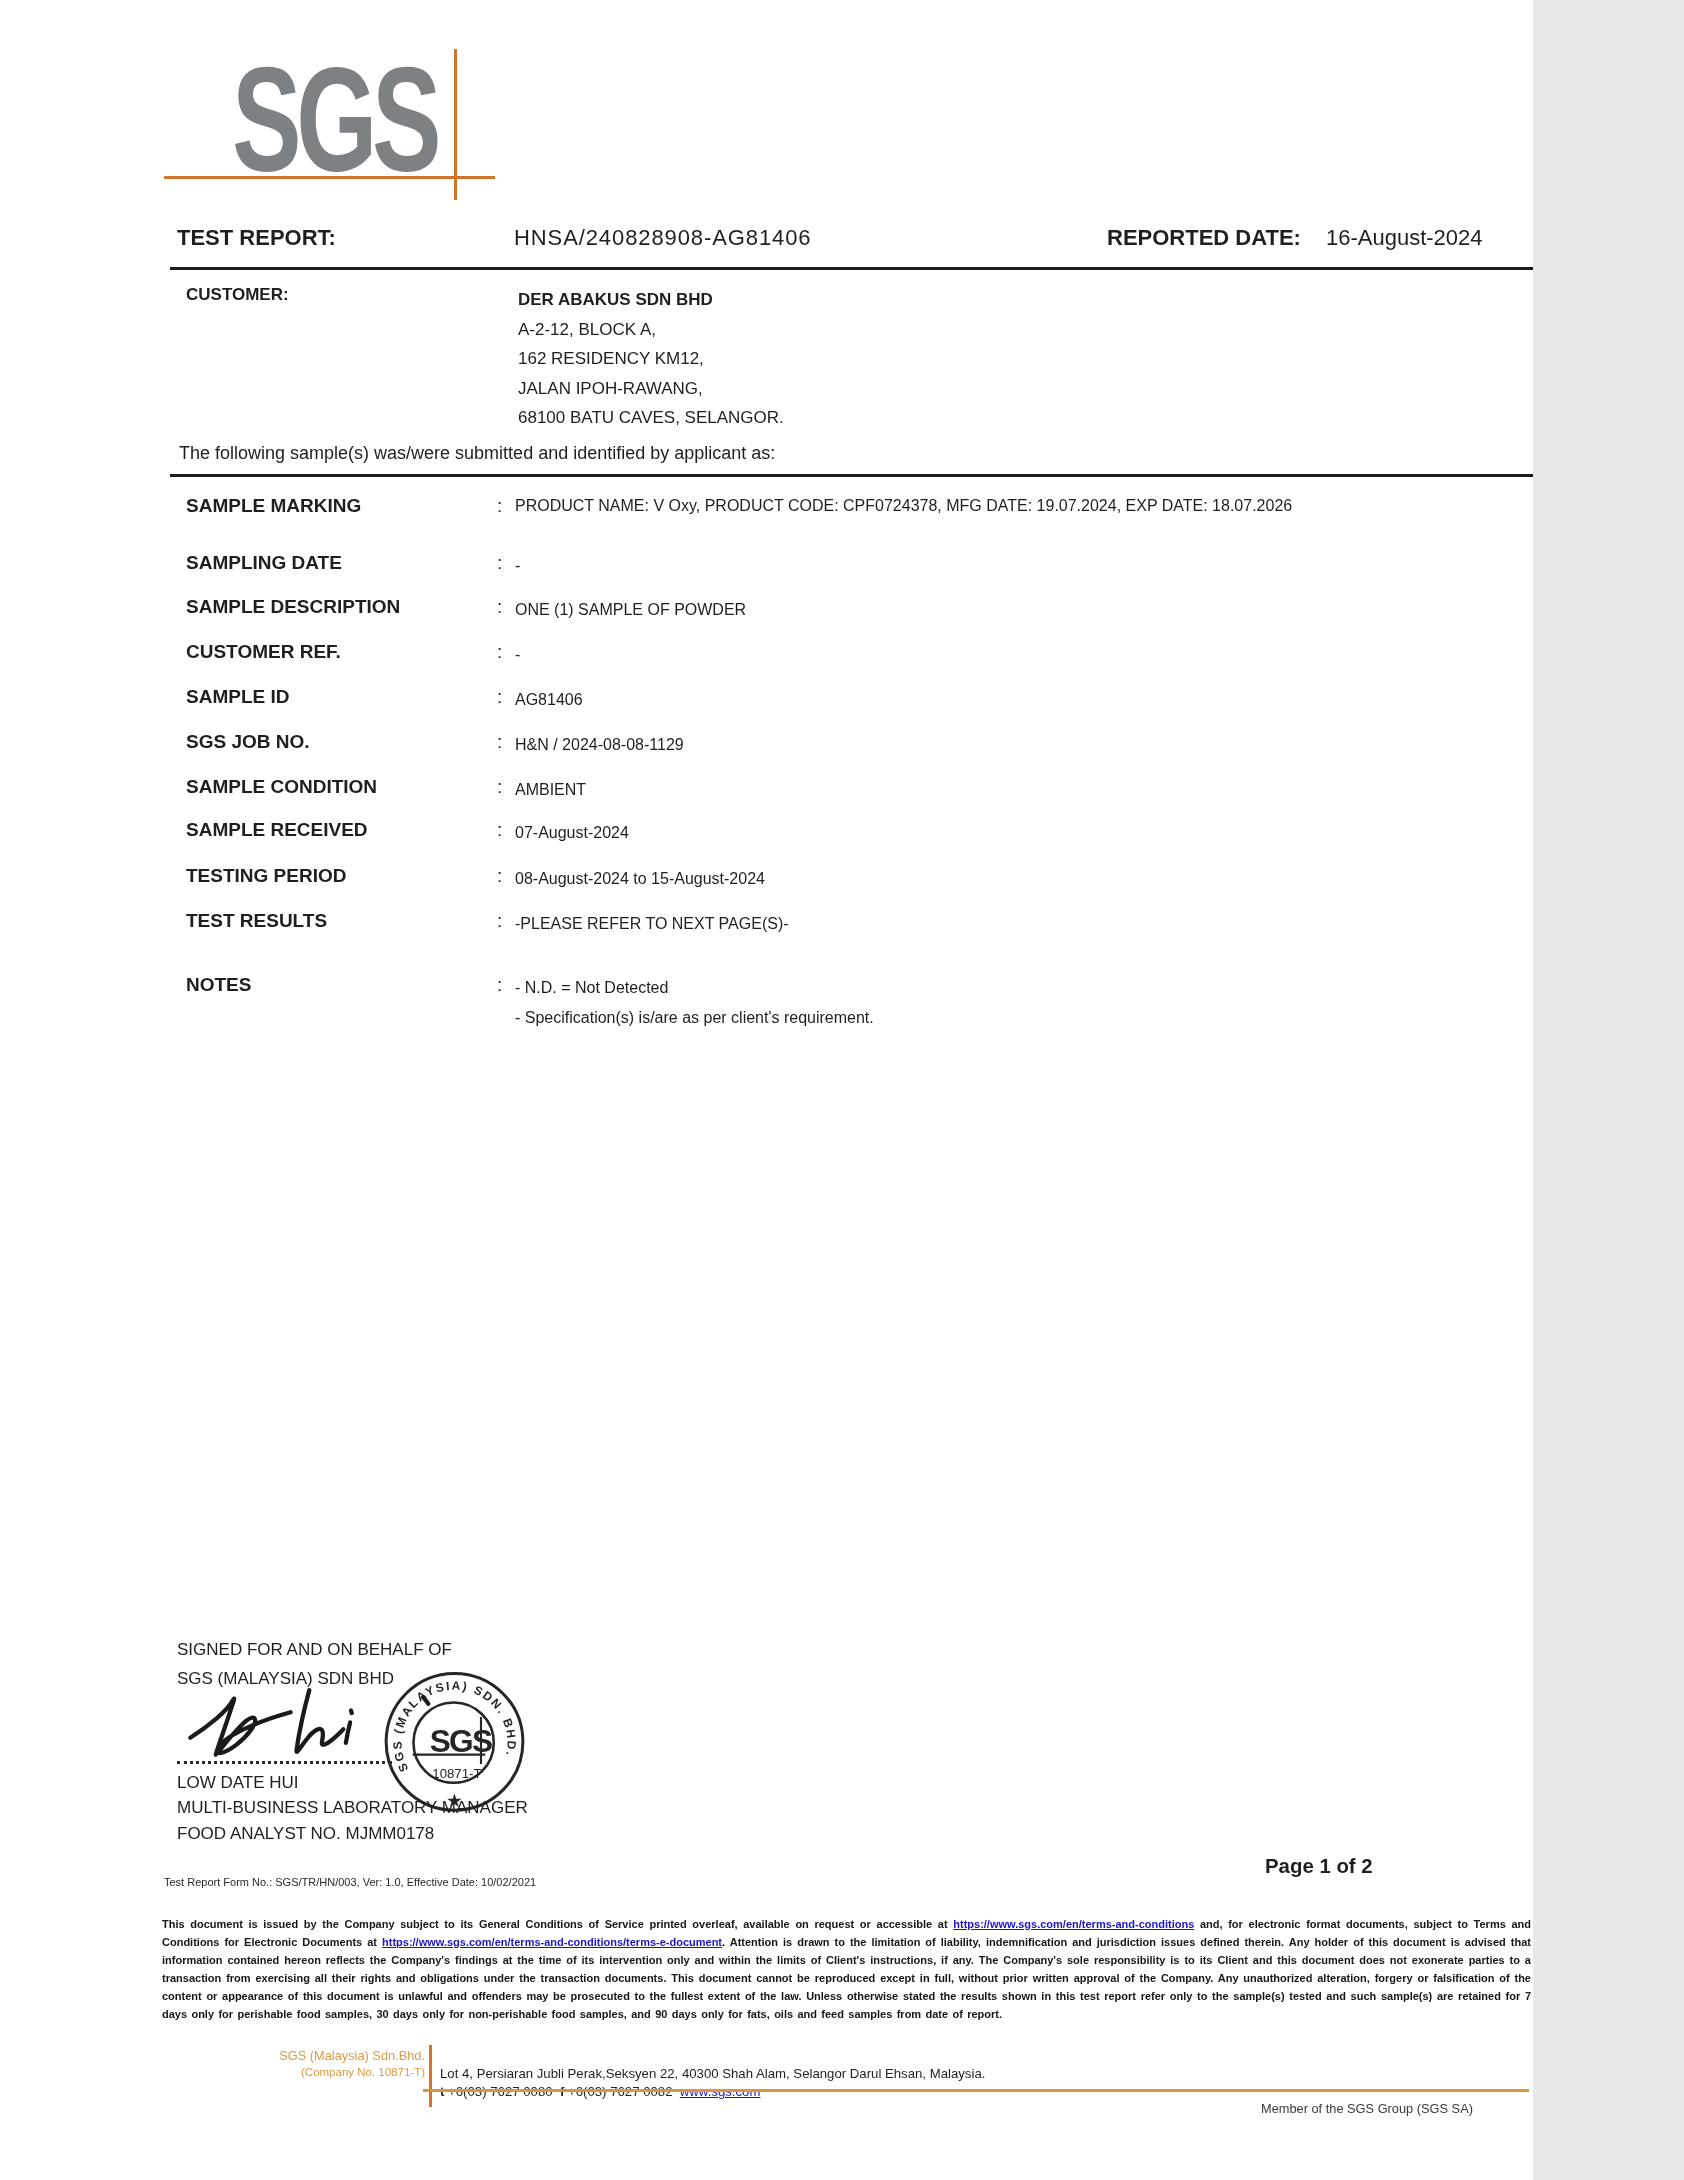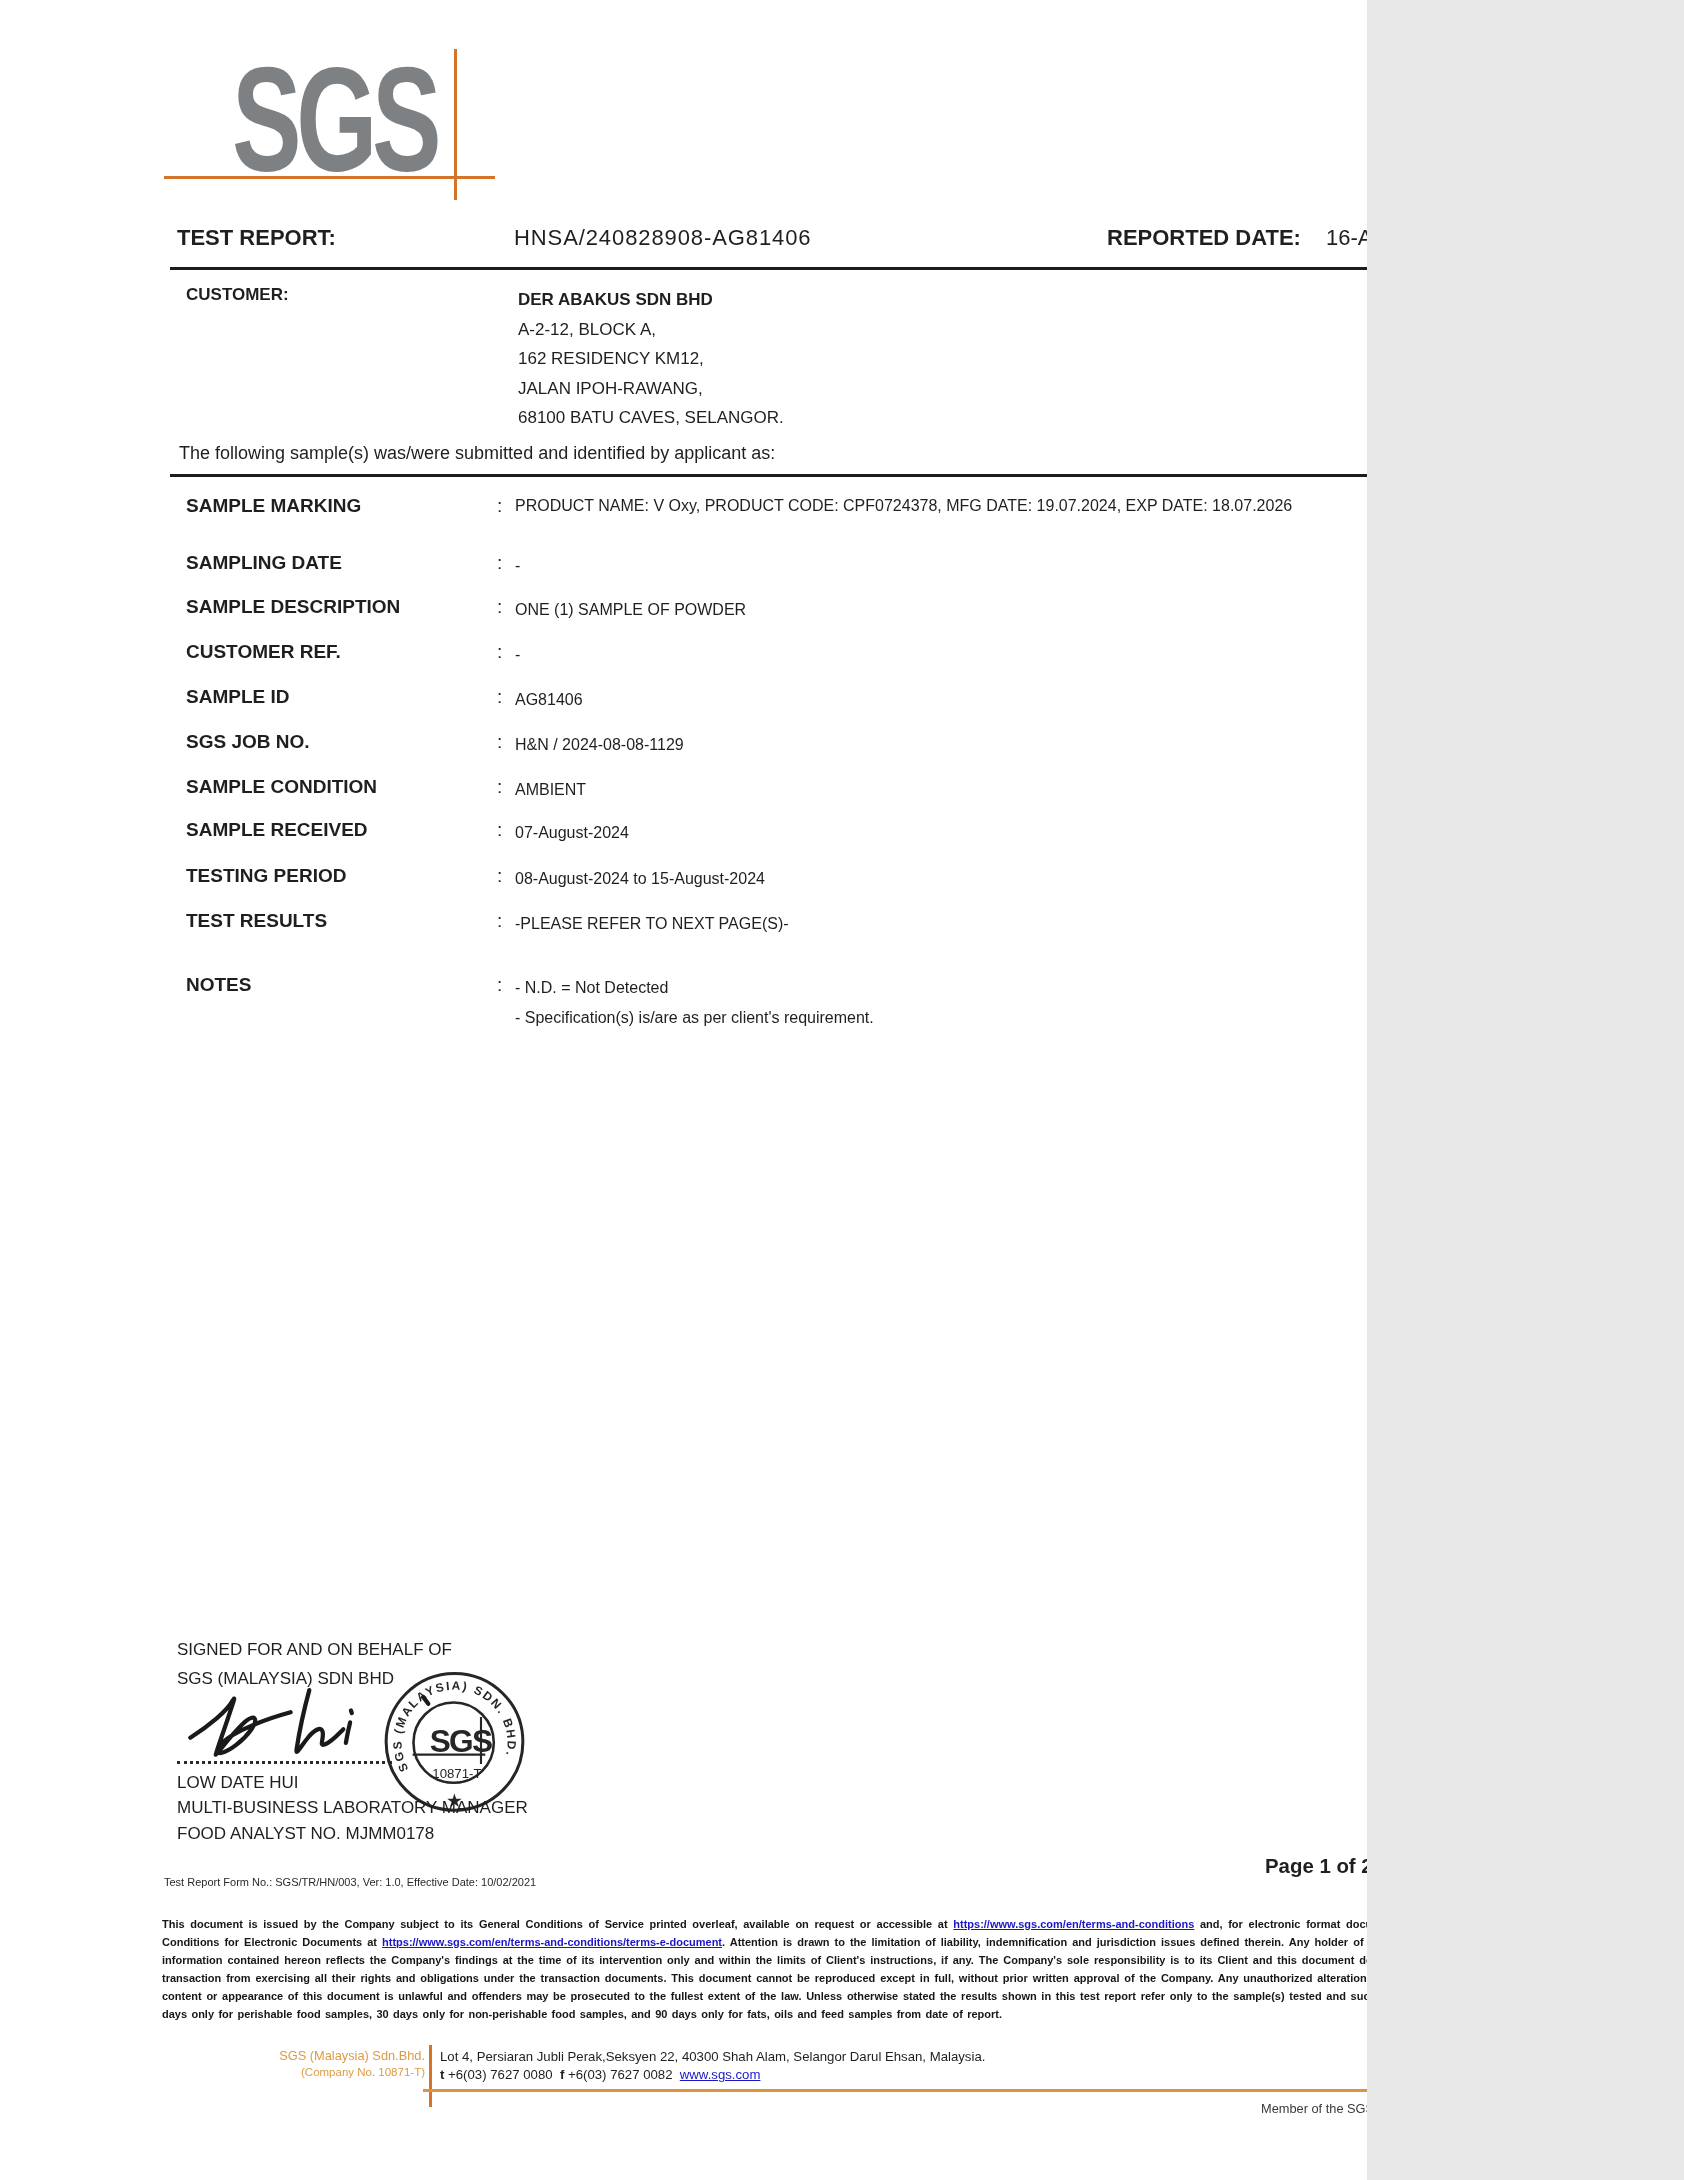--- a/index.html
+++ b/index.html
@@ -1,17 +1,17 @@
 <!DOCTYPE html>
 <html style="--accent: #d4732a; --footer-orange: #dd9a42; --logo-grey: #7e8184; --link-blue: #1a16c8;font-size:13.6px"><head>
 <meta charset="utf-8">
 <style>
   html,body{margin:0;padding:0;background:#e8e8e8;}
   #page{
-    position:relative;width:1367px;height:2181px;background:#ffffff;
+    position:relative;width:1533px;height:2181px;background:#ffffff;
     font-family:"Liberation Sans","DejaVu Sans",sans-serif;color:#1f1f1f;overflow:hidden;
   }
   .abs{position:absolute;line-height:1.18;white-space:nowrap;}
   .b{font-weight:bold;}
   
   #logo-text{
     font-weight:bold;color:var(--logo-grey,#7e8184);
     font-size:149px;line-height:1;letter-spacing:-7.7px;
     transform:scaleX(0.70);transform-origin:left top;
   }
@@ -30,21 +30,21 @@
   .sig-line{border-bottom:3.4px dotted #2a2a2a;}
   
   #disclaimer{
     position:absolute;left:162px;top:1915px;width:1369px;
     font-size:11px;font-weight:bold;line-height:18px;
     text-align:justify;white-space:normal;color:#161616;word-spacing:1.3px;
   }
   #disclaimer a, .blue-link{color:var(--link-blue,#1a16c8);text-decoration:underline;}
   
   .f-orange{color:var(--footer-orange,#dd9a42);}
-  .f-small{font-size:13.2px;line-height:18px;}
+  .f-small{font-size:13.2px;line-height:18px;margin-top:17px;}
   #member-line{font-size:12.8px;color:#3a3a3a;}
 </style>
 </head>
 <body>
 
 <div id="page">
 
   <div class="orange-line" style="left:164px;top:176px;width:331px;height:3.4px;"></div>
   <div class="orange-line" style="left:454px;top:49px;width:3.4px;height:151px;"></div>
   <div class="abs" style="left:232px;top:45px;">

